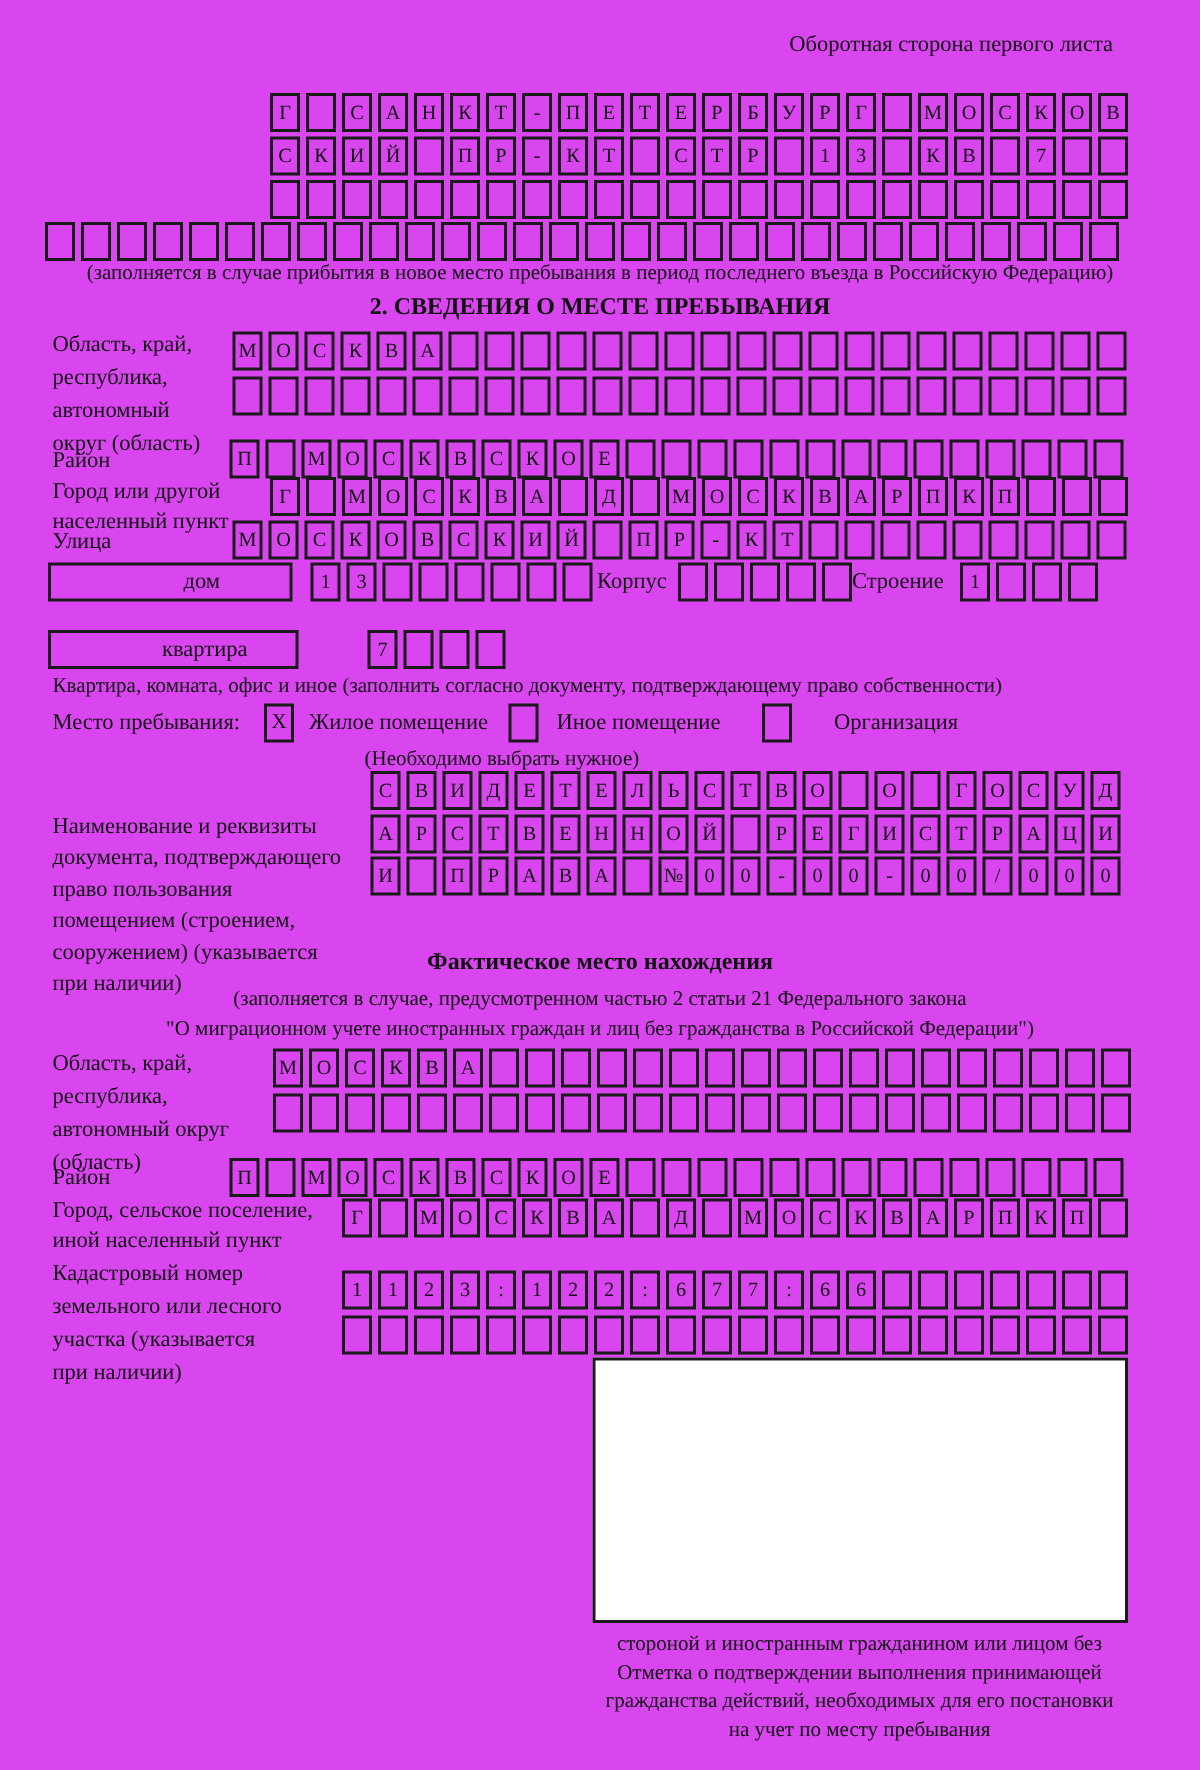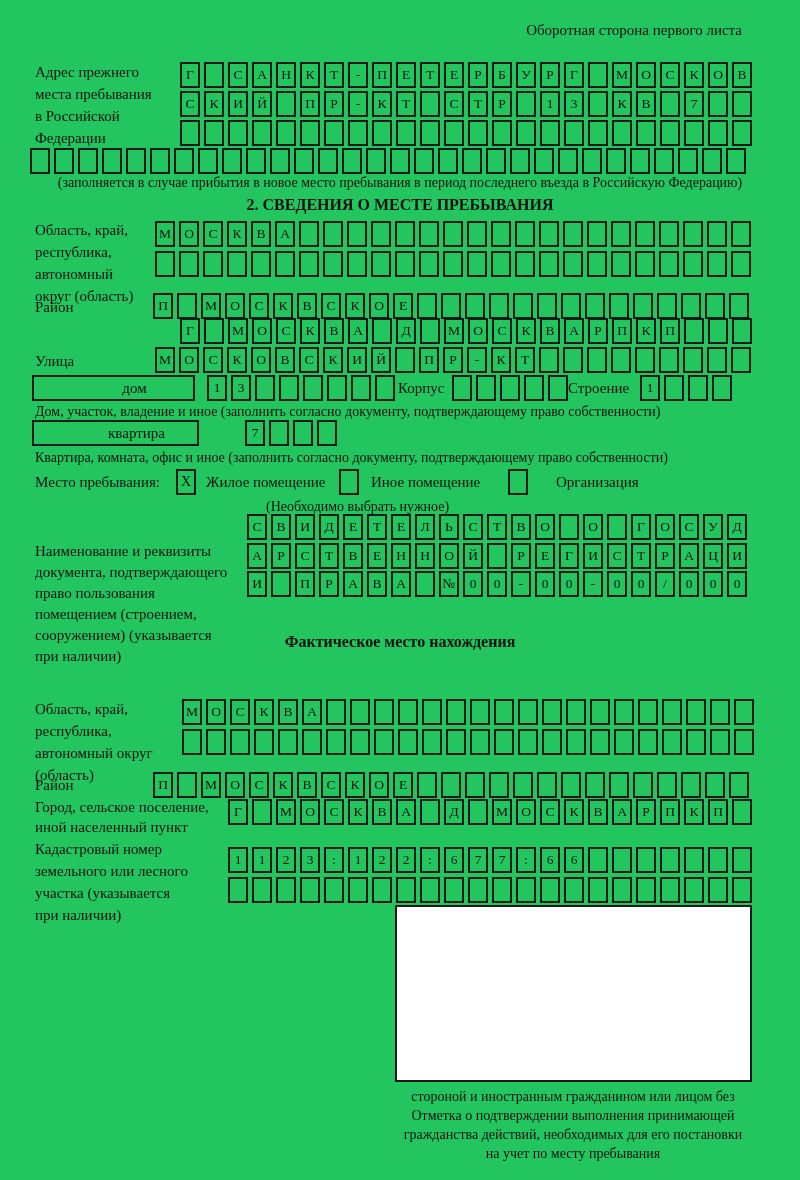--- a/index.html
+++ b/index.html
@@ -1,16 +1,16 @@
 <!DOCTYPE html>
 <html><head>
 <meta charset="utf-8">
 <style>
   html,body{margin:0;padding:0;background:#ffffff;}
-  .page{position:relative;width:800px;height:1180px;background:#22c55e;
+  .page{position:relative;width:800px;height:1180px;background:#d946ef;
         font-family:"Liberation Serif","DejaVu Serif",serif;color:#111;overflow:hidden;}
   .abs{position:absolute;}
   .lbl{font-size:15px;line-height:22px;white-space:nowrap;}
   .lbl.tight{line-height:20px;}
   .lbl.lh21{line-height:21px;}
   .caption{font-size:14px;white-space:nowrap;}
   .center{width:800px;left:0;text-align:center;}
   .title{font-size:16px;font-weight:bold;}
   .cellrow{display:flex;gap:4px;}
   .cell{width:16px;height:22px;border:2px solid #1a1a1a;flex:0 0 auto;
@@ -24,26 +24,20 @@
   .stamp-cap{font-size:14px;line-height:19px;text-align:center;}
   .notewrap{font-size:14px;line-height:20px;text-align:center;}
 </style>
 </head>
 <body>
 
 <div class="page">
 
   <div class="abs caption" style="top:22px;right:58px;font-size:15px;">Оборотная сторона первого листа</div>
 
-  <div class="abs lbl" style="left:35px;top:61px;">
-      <div>Адрес прежнего</div>
-      <div>места пребывания</div>
-      <div>в Российской</div>
-      <div>Федерации</div>
-    </div>
   <div class="abs cellrow" style="left:180px;top:62px;">
       <span class="cell">Г</span>
       <span class="cell"></span>
       <span class="cell">С</span>
       <span class="cell">А</span>
       <span class="cell">Н</span>
       <span class="cell">К</span>
       <span class="cell">Т</span>
       <span class="cell">-</span>
       <span class="cell">П</span>
@@ -234,20 +228,24 @@
       <span class="cell"></span>
       <span class="cell"></span>
       <span class="cell"></span>
       <span class="cell"></span>
       <span class="cell"></span>
       <span class="cell"></span>
       <span class="cell"></span>
       <span class="cell"></span>
     </div>
 
+  <div class="abs lbl tight" style="left:35px;top:318px;">
+      <div>Город или другой</div>
+      <div>населенный пункт</div>
+    </div>
   <div class="abs cellrow" style="left:180px;top:318px;">
       <span class="cell">Г</span>
       <span class="cell"></span>
       <span class="cell">М</span>
       <span class="cell">О</span>
       <span class="cell">С</span>
       <span class="cell">К</span>
       <span class="cell">В</span>
       <span class="cell">А</span>
       <span class="cell"></span>
@@ -316,39 +314,38 @@
       <span class="cell"></span>
       <span class="cell"></span>
     </div>
   <div class="abs lbl" style="left:568px;top:377px;">Строение</div>
   <div class="abs cellrow" style="left:640px;top:375px;">
       <span class="cell">1</span>
       <span class="cell"></span>
       <span class="cell"></span>
       <span class="cell"></span>
     </div>
-  <div class="abs caption" style="left:35px;top:404px;">Дом, участок, владение и иное (заполнить согласно документу, подтверждающему право собственности)</div>
 
   <div class="abs bigbox" style="left:32px;top:420px;width:167px;">квартира</div>
   <div class="abs cellrow" style="left:245px;top:420px;">
       <span class="cell">7</span>
       <span class="cell"></span>
       <span class="cell"></span>
       <span class="cell"></span>
     </div>
   <div class="abs caption" style="left:35px;top:450px;">Квартира, комната, офис и иное (заполнить согласно документу, подтверждающему право собственности)</div>
 
   <div class="abs lbl" style="left:35px;top:471px;">Место пребывания:</div>
   <div class="abs chk" style="left:176px;top:469px;">X</div>
   <div class="abs lbl" style="left:206px;top:471px;">Жилое помещение</div>
   <div class="abs chk" style="left:339px;top:469px;"></div>
   <div class="abs lbl" style="left:371px;top:471px;">Иное помещение</div>
   <div class="abs chk" style="left:508px;top:469px;"></div>
   <div class="abs lbl" style="left:556px;top:471px;">Организация</div>
-  <div class="abs caption" style="left:243px;top:499px;margin-left:23px;">(Необходимо выбрать нужное)</div>
+  <div class="abs caption" style="left:243px;top:499px;">(Необходимо выбрать нужное)</div>
 
   <div class="abs lbl lh21" style="left:35px;top:513px;margin-top:28px;">
       <div>Наименование и реквизиты</div>
       <div>документа, подтверждающего</div>
       <div>право пользования</div>
       <div>помещением (строением,</div>
       <div>сооружением) (указывается</div>
       <div>при наличии)</div>
     </div>
   <div class="abs cellrow" style="left:247px;top:514px;">
@@ -415,20 +412,24 @@
       <span class="cell">-</span>
       <span class="cell">0</span>
       <span class="cell">0</span>
       <span class="cell">/</span>
       <span class="cell">0</span>
       <span class="cell">0</span>
       <span class="cell">0</span>
     </div>
 
   <div class="abs title center" style="top:633px;">Фактическое место нахождения</div>
+  <div class="abs notewrap center" style="top:657px;">
+      <div>(заполняется в случае, предусмотренном частью 2 статьи 21 Федерального закона</div>
+      <div>"О миграционном учете иностранных граждан и лиц без гражданства в Российской Федерации")</div>
+    </div>
 
   <div class="abs lbl" style="left:35px;top:698px;">
       <div>Область, край,</div>
       <div>республика,</div>
       <div>автономный округ</div>
       <div>(область)</div>
     </div>
   <div class="abs cellrow" style="left:182px;top:699px;">
       <span class="cell">М</span>
       <span class="cell">О</span>

